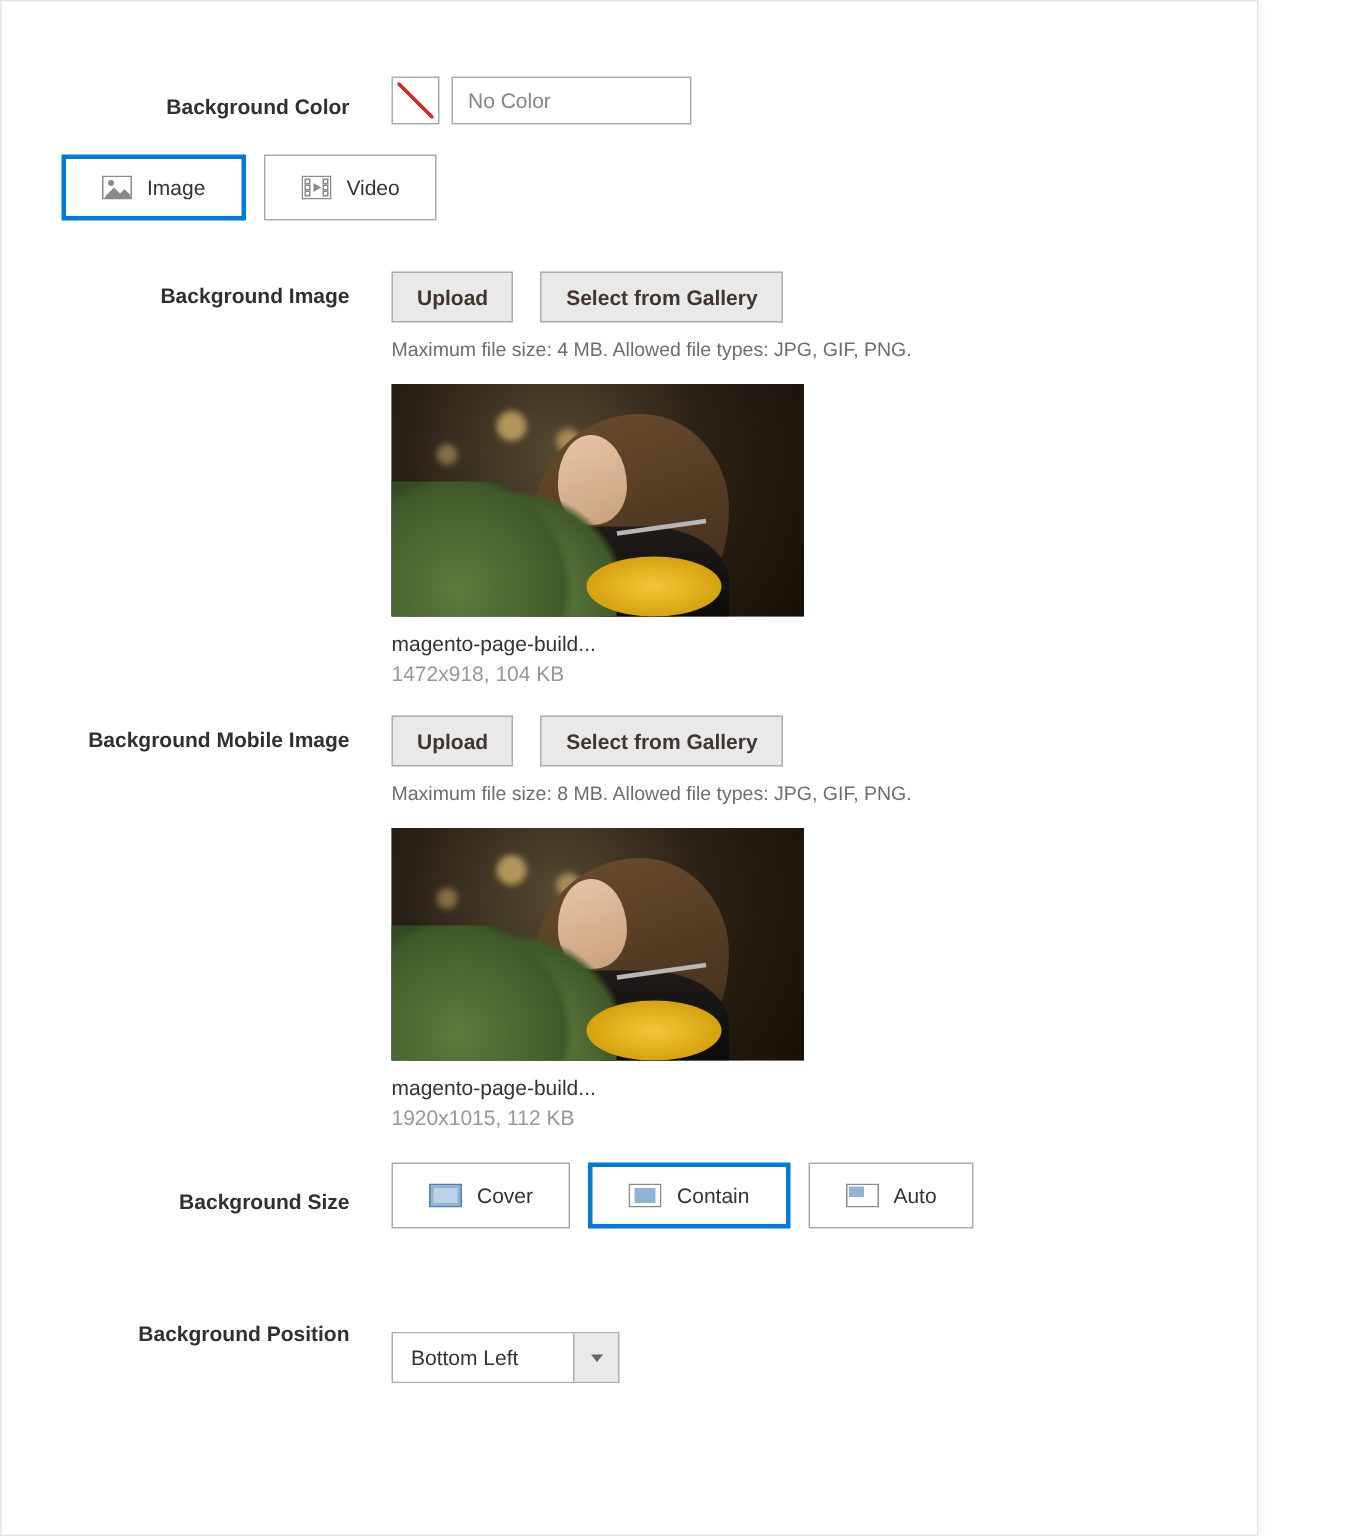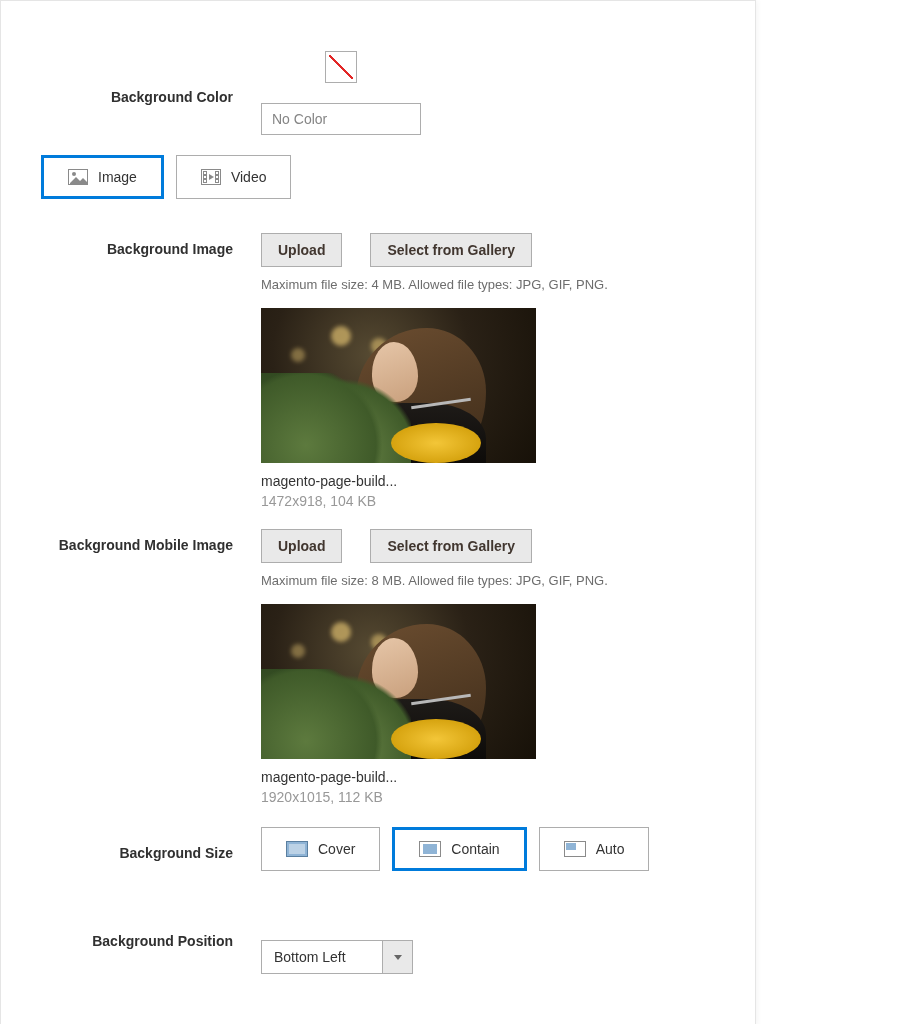--- a/index.html
+++ b/index.html
@@ -3,21 +3,21 @@
 <meta charset="utf-8">
 <style>
 * { box-sizing: border-box; margin: 0; padding: 0; }
 body {
   font-family: -apple-system, BlinkMacSystemFont, "Segoe UI", Helvetica, Arial, sans-serif;
   font-size: 14px;
   color: #333;
   background: #fff;
 }
 .panel {
-  width: 756px;
+  width: 839px;
   min-height: 1024px;
   border: 1px solid #e5e5e5;
   box-shadow: 1px 1px 6px rgba(0,0,0,0.05);
   padding: 50px 56px 30px 40px;
   background: #fff;
 }
 .row {
   display: flex;
   align-items: flex-start;
   margin-bottom: 20px;
@@ -32,21 +32,21 @@
   font-weight: 600;
   color: #303030;
   font-size: 14px;
 }
 .field-col {
   flex: 1;
   display: flex;
   flex-direction: column;
   align-items: flex-start;
 }
-.inline { display: flex; align-items: center; gap: 20px; flex-direction: column; }
+.inline { display: flex; align-items: center; gap: 8px; }
 
 
 .swatch {
   width: 32px; height: 32px;
   border: 1px solid #adadad;
   background: #fff;
   position: relative;
   cursor: pointer;
 }
 .swatch::after {
@@ -87,21 +87,21 @@
 
 .btn {
   border: 1px solid #adadad;
   background: #e9e9e9;
   color: #41362f;
   font-size: 14px;
   font-weight: 600;
   padding: 8px 16px;
   cursor: pointer;
 }
-.btn-row { display: flex; gap: 28px; }
+.btn-row { display: flex; gap: 18px; }
 .help {
   font-size: 13px;
   color: #6d6d6d;
   margin-top: 10px;
 }
 
 
 .preview {
   width: 275px;
   margin-top: 16px;

